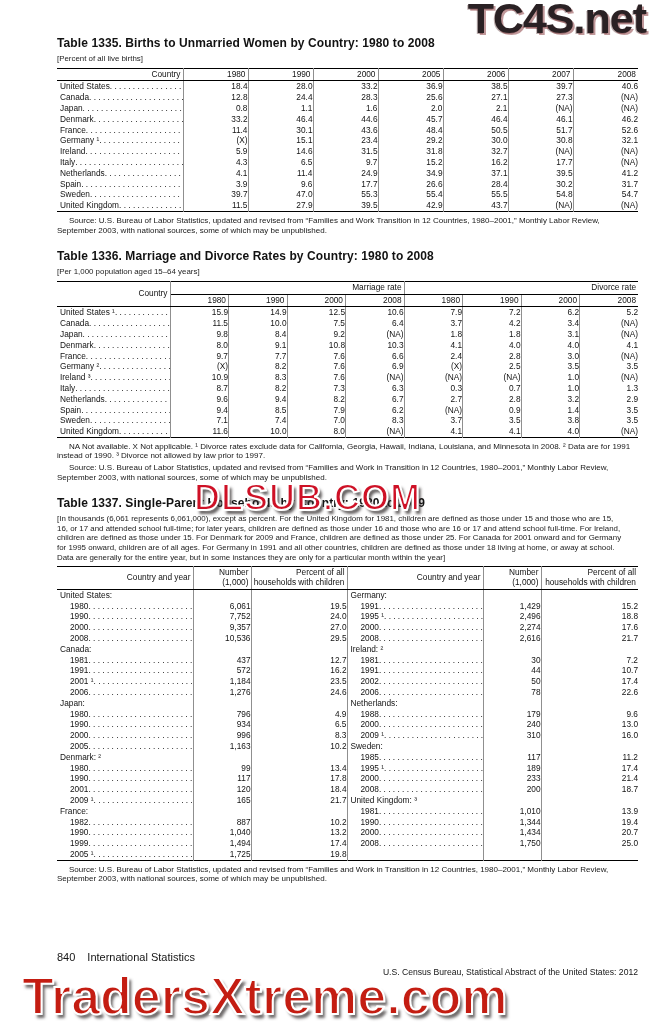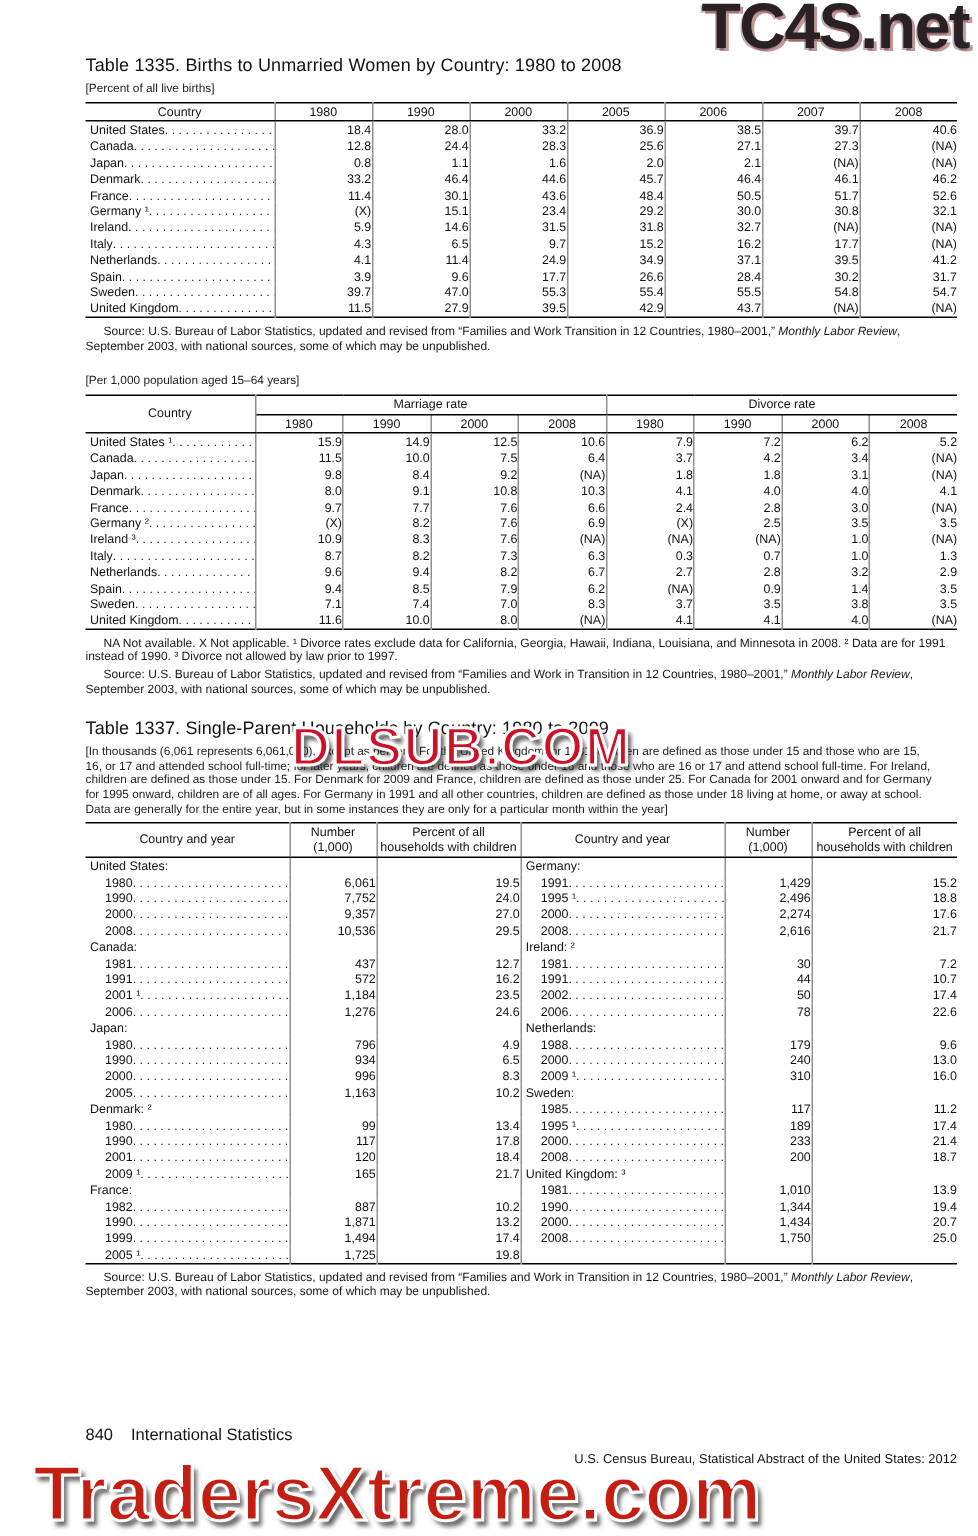--- a/index.html
+++ b/index.html
@@ -1,36 +1,36 @@
 <!DOCTYPE html>
 <html><head>
 <meta charset="utf-8">
 <style>
   html,body{margin:0;padding:0}
   body{width:652px;height:1024px;background:#ffffff;font-family:"Liberation Sans",sans-serif;color:#121212;position:relative;overflow:hidden}
   .content{position:absolute;left:57px;top:36px;width:581px}
   .section{margin-bottom:14px}
-  .tbl-title{font-size:12px;font-weight:normal;margin:0 0 4px 0;letter-spacing:.1px}
+  .tbl-title{font-size:12px;font-weight:bold;margin:0 0 4px 0;letter-spacing:.1px}
   .bracket{font-size:7.9px;margin:0 16px 4px 0;color:#1c1c1c;line-height:9.6px}
   .stat-table{border-collapse:collapse;width:100%;border-top:1px solid #000;border-bottom:1px solid #000;table-layout:fixed}
   .stat-table th,.stat-table td{border-left:1px solid #8f8f8f;font-weight:normal;font-size:8.3px;line-height:10.8px;padding:0 0 0 3px;vertical-align:bottom;overflow:hidden}
   .stat-table th:first-child,.stat-table td:first-child{border-left:none}
-  .stat-table thead th{border-bottom:1px solid #000;text-align:center;vertical-align:middle;padding:1px 2px;line-height:9.8px}
+  .stat-table thead th{border-bottom:1px solid #000;text-align:right;vertical-align:middle;padding:1px 2px;line-height:9.8px}
   .country-h{border-right:1px solid #8f8f8f}
   .val{text-align:right;padding-right:12px}
   .num{padding-right:8px}
   .pct{padding-right:30px}
   tr.b *{font-weight:normal}
   .lead-flex{display:flex;overflow:hidden;white-space:nowrap}
   .lead-flex .nm{white-space:pre}
   .lead-flex .dots{flex:1;overflow:hidden;white-space:nowrap;color:#121212}
   .ind{padding-left:10px}
   .grp-lbl{white-space:nowrap}
   .note{font-size:8px;line-height:9.6px;margin:2px 0 0 0;text-indent:12px;color:#171717}
-  .note .it{font-style:italic}
+  .note .it{}
   .notes-block{margin-top:4px}
   .footer-left{position:absolute;left:57px;top:951px;font-size:11px;color:#141414}
   .footer-left .sect{margin-left:12px}
   .footer-right{position:absolute;right:14px;top:967px;font-size:8.6px;color:#141414}
   .wm{position:absolute;font-weight:900;z-index:10;pointer-events:none;white-space:nowrap}
   .wm-top{top:-6px;right:6px;font-size:43px;color:#2a2124;letter-spacing:-1px;
           text-shadow:2px 2px 0 rgba(115,25,28,.45),-1px 1px 0 rgba(70,25,25,.35)}
   .wm-mid{top:477px;left:194px;font-size:36px;color:#ce1126;-webkit-text-stroke:2px #ffffff;
           letter-spacing:1px;text-shadow:0 0 2px #fff,3px 4px 3px rgba(45,40,40,.75)}
   .wm-bot{top:966px;left:22px;font-size:52px;color:#c41d12;-webkit-text-stroke:2px #ffffff;
@@ -245,20 +245,21 @@
             <td class="val">(NA)</td>
           </tr>
         </tbody>
     </table>
     <div class="notes-block">
       <p class="note"><span>Source: U.S. Bureau of Labor Statistics, updated and revised from “Families and Work Transition in 12 Countries, 1980–2001,” </span><span class="it">Monthly Labor Review</span><span>, September 2003, with national sources, some of which may be unpublished.</span></p>
     </div>
   </div>
 
   <div class="section">
+    <p class="tbl-title">Table 1336. Marriage and Divorce Rates by Country: 1980 to 2008</p>
     <p class="bracket">[Per 1,000 population aged 15–64 years]</p>
     <table class="stat-table">
       <colgroup>
           <col style="width:113px">
           <col span="8" style="width:58.5px">
         </colgroup>
       <thead>
         <tr>
           <th class="country-h" rowspan="2">Country</th>
           <th colspan="4" class="grp">Marriage rate</th>
@@ -845,21 +846,21 @@
             <td class="val num">1,344</td>
             <td class="val pct">19.4</td>
           </tr>
           <tr>
             <td>
               <div class="lead-flex ind">
                 <span class="nm">1990</span>
                 <span class="dots"> . . . . . . . . . . . . . . . . . . . . . . . . . . . . . . . . . . . . . . . . . . . . . . . . . . . . . . . . . . . . . . . . . . . . . . . . . . . . . . . . . . . . . . . . . .</span>
               </div>
             </td>
-            <td class="val num">1,871</td>
+            <td class="val num">1,040</td>
             <td class="val pct">13.2</td>
             <td>
               <div class="lead-flex ind">
                 <span class="nm">2000</span>
                 <span class="dots"> . . . . . . . . . . . . . . . . . . . . . . . . . . . . . . . . . . . . . . . . . . . . . . . . . . . . . . . . . . . . . . . . . . . . . . . . . . . . . . . . . . . . . . . . . .</span>
               </div>
             </td>
             <td class="val num">1,434</td>
             <td class="val pct">20.7</td>
           </tr>

